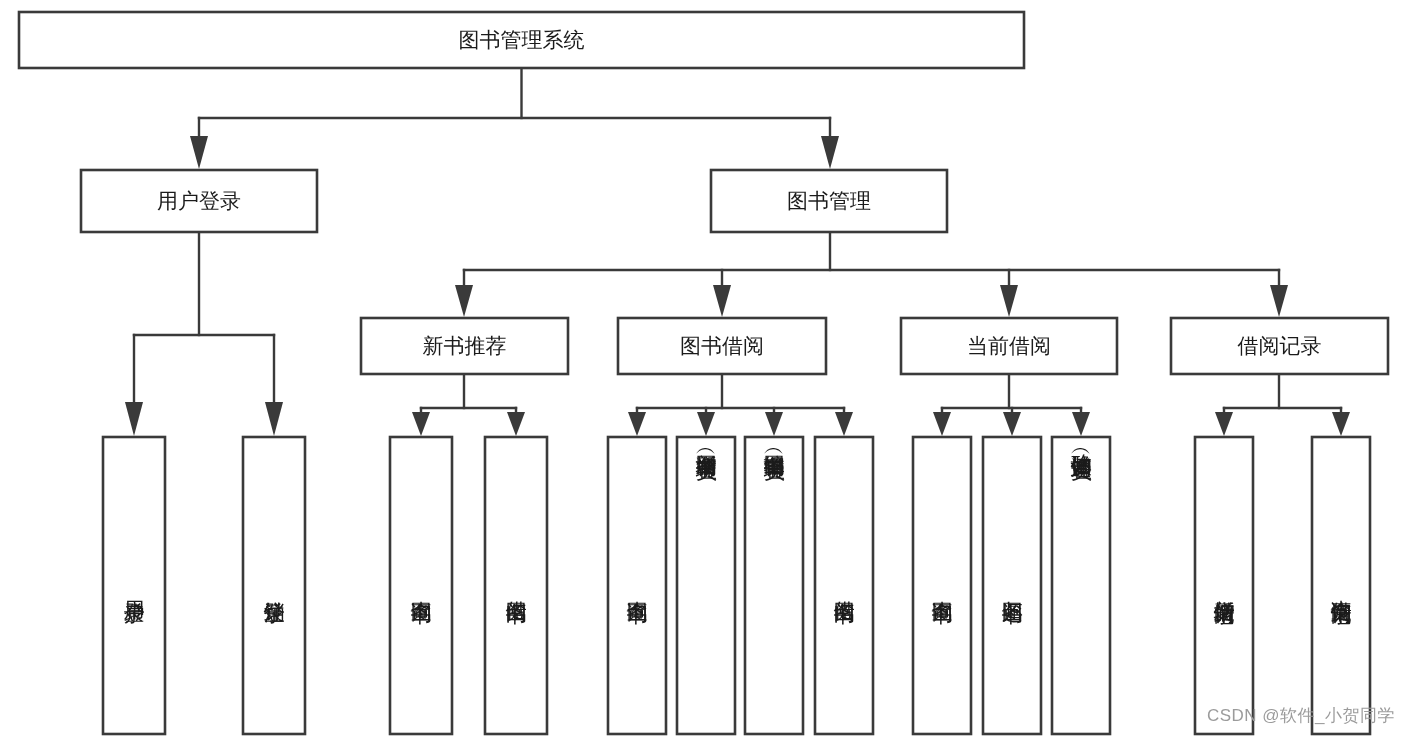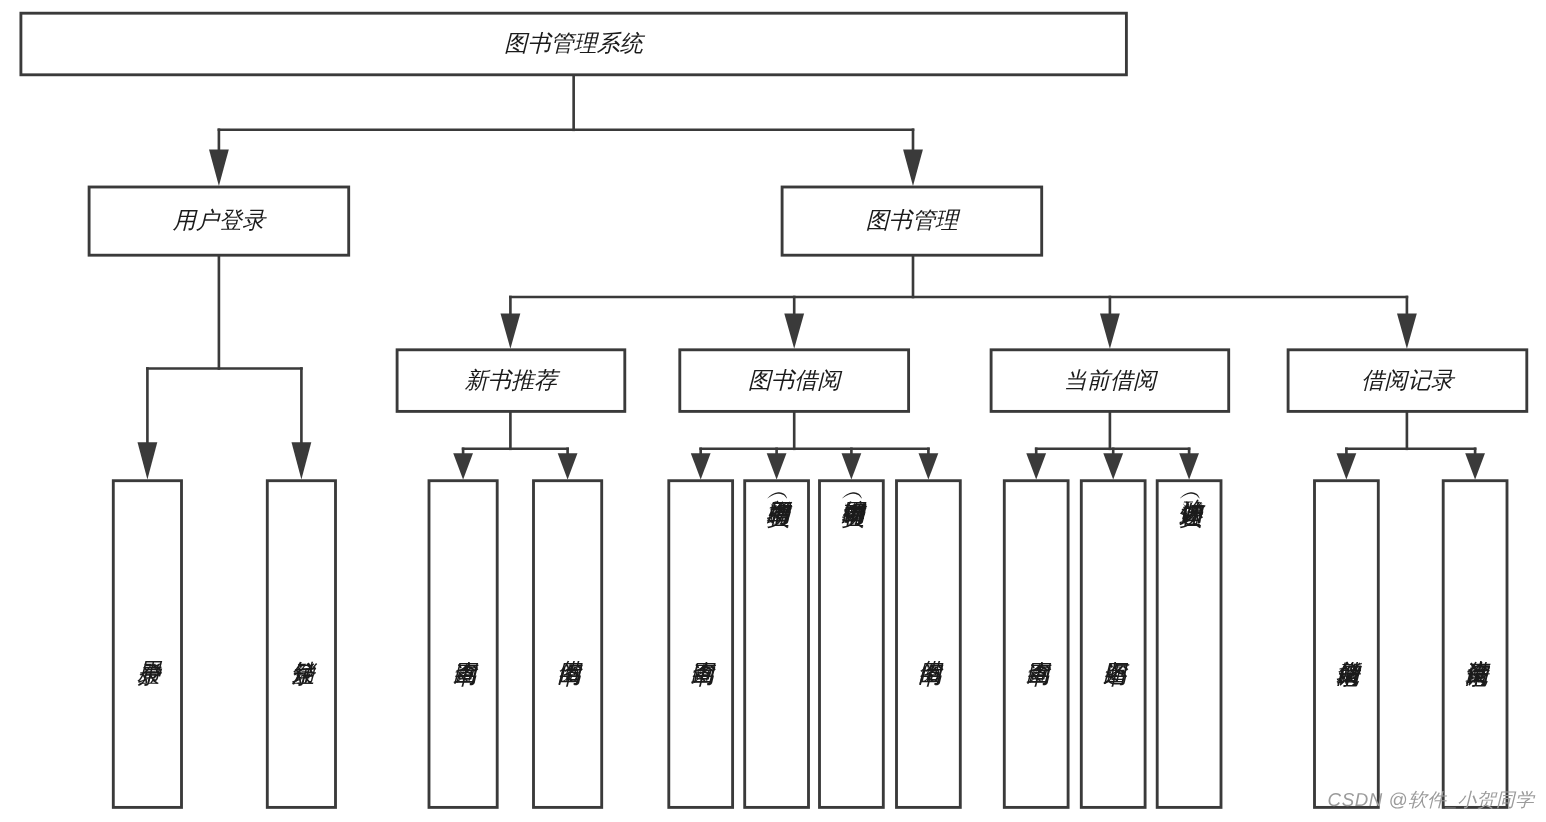--- a/index.html
+++ b/index.html
@@ -11,21 +11,20 @@
     width: 1405px;
     height: 747px;
     font-family: "Liberation Sans", "DejaVu Sans", sans-serif;
     overflow: hidden;
   }
   #diagram-root {
     position: relative;
     width: 1405px;
     height: 747px;
     background: #ffffff;
-    font-style: italic;
   }
   svg.diagram-canvas {
     position: absolute;
     top: 0;
     left: 0;
     width: 1405px;
     height: 747px;
     display: block;
   }
   .node-box {
@@ -70,21 +69,21 @@
     font-family: "Liberation Sans", "DejaVu Sans", sans-serif;
     font-size: 21px;
     line-height: 1.08;
     color: #1b1b1b;
     letter-spacing: 1px;
     white-space: nowrap;
   }
   .watermark {
     position: absolute;
     right: 10px;
-    bottom: 8px;
+    bottom: 20px;
     font-family: "Liberation Sans", "DejaVu Sans", sans-serif;
     font-size: 17px;
     color: #9b9b9b;
     white-space: nowrap;
     letter-spacing: 0.5px;
   }
 </style>
 </head>
 <body>
 

